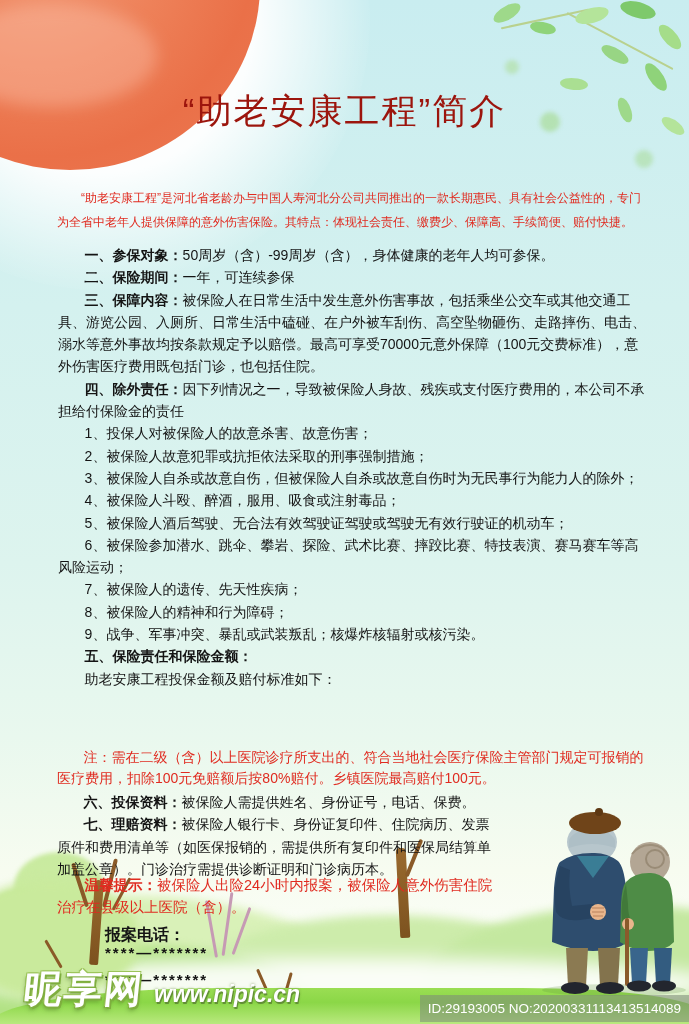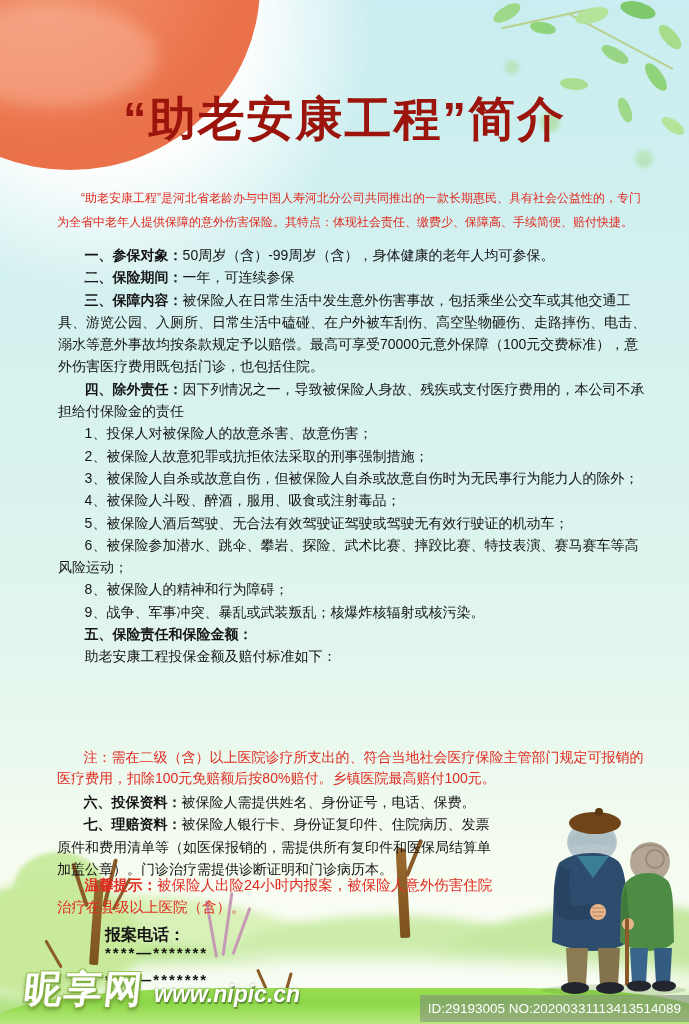--- a/index.html
+++ b/index.html
@@ -21,21 +21,21 @@
   .hill{position:absolute;border-radius:50%;z-index:1;filter:blur(5px);}
   .mist{position:absolute;z-index:1;background:rgba(255,255,255,.9);filter:blur(9px);border-radius:50%;}
   .grass{position:absolute;left:-10px;right:-10px;bottom:0;height:36px;z-index:2;
     background:linear-gradient(180deg,#9ade53 0%,#8bd747 40%,#b9e97e 100%);
     border-radius:60% 45% 0 0/180% 120% 0 0;}
   .trunk{position:absolute;background:linear-gradient(180deg,#9a6a2e,#7c521f);z-index:1;border-radius:4px 4px 2px 2px;}
   .twig{position:absolute;background:#8a5a28;z-index:1;border-radius:2px;}
   .twig.pink{background:#c69ab4;}
   
   .title{position:absolute;left:0;right:0;top:88px;margin:0;text-align:center;z-index:3;
-    color:var(--title-red,#9c150d);font-size:47px;font-weight:700;letter-spacing:2px;}
+    color:var(--title-red,#9c150d);font-size:35px;font-weight:400;letter-spacing:2px;}
   .intro{position:absolute;left:57px;top:186px;width:586px;margin:0;z-index:3;
     color:var(--text-red,#e02b20);font-size:12px;line-height:24px;text-indent:2em;}
   .sections-top{position:absolute;left:58px;top:244px;width:590px;z-index:3;}
   .bp{margin:0;color:var(--body-black,#141414);font-size:14px;line-height:22.3px;text-indent:1.9em;}
   .bp b{font-weight:700;}
   .benefit-table{position:absolute;left:115px;top:641px;z-index:3;border-collapse:collapse;
     background:rgba(255,255,255,.78);}
   .benefit-table th,.benefit-table td{border:2px solid var(--table-border,#1c1c1c);
     color:#111;text-align:center;font-size:15px;padding:0 6px;}
   .benefit-table th{font-weight:700;height:31px;}
@@ -125,20 +125,21 @@
       <p class="bp"><b>一、参保对象：</b>50周岁（含）-99周岁（含），身体健康的老年人均可参保。</p>
       <p class="bp"><b>二、保险期间：</b>一年，可连续参保</p>
       <p class="bp"><b>三、保障内容：</b>被保险人在日常生活中发生意外伤害事故，包括乘坐公交车或其他交通工具、游览公园、入厕所、日常生活中磕碰、在户外被车刮伤、高空坠物砸伤、走路摔伤、电击、溺水等意外事故均按条款规定予以赔偿。最高可享受70000元意外保障（100元交费标准），意外伤害医疗费用既包括门诊，也包括住院。</p>
       <p class="bp"><b>四、除外责任：</b>因下列情况之一，导致被保险人身故、残疾或支付医疗费用的，本公司不承担给付保险金的责任</p>
       <p class="bp">1、投保人对被保险人的故意杀害、故意伤害；</p>
       <p class="bp">2、被保险人故意犯罪或抗拒依法采取的刑事强制措施；</p>
       <p class="bp">3、被保险人自杀或故意自伤，但被保险人自杀或故意自伤时为无民事行为能力人的除外；</p>
       <p class="bp">4、被保险人斗殴、醉酒，服用、吸食或注射毒品；</p>
       <p class="bp">5、被保险人酒后驾驶、无合法有效驾驶证驾驶或驾驶无有效行驶证的机动车；</p>
       <p class="bp">6、被保险参加潜水、跳伞、攀岩、探险、武术比赛、摔跤比赛、特技表演、赛马赛车等高风险运动；</p>
+      <p class="bp">7、被保险人的遗传、先天性疾病；</p>
       <p class="bp">8、被保险人的精神和行为障碍；</p>
       <p class="bp">9、战争、军事冲突、暴乱或武装叛乱；核爆炸核辐射或核污染。</p>
       <p class="bp"><b>五、保险责任和保险金额：</b></p>
       <p class="bp">助老安康工程投保金额及赔付标准如下：</p>
     </div>
 
 
   <p class="note">注：需在二级（含）以上医院诊疗所支出的、符合当地社会医疗保险主管部门规定可报销的医疗费用，扣除100元免赔额后按80%赔付。乡镇医院最高赔付100元。</p>
 
   <div class="sections-bottom" id="sections-bottom">

